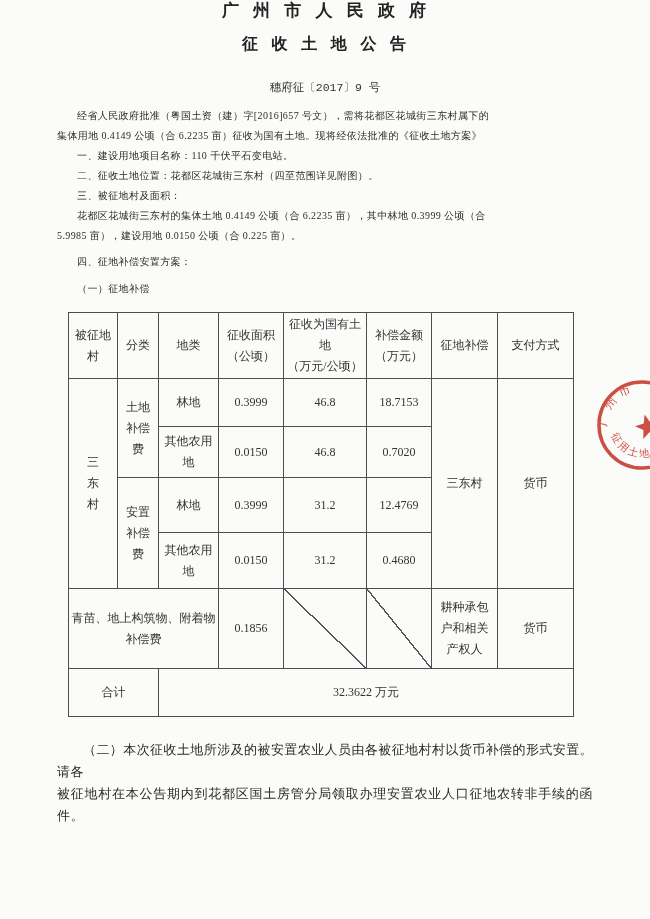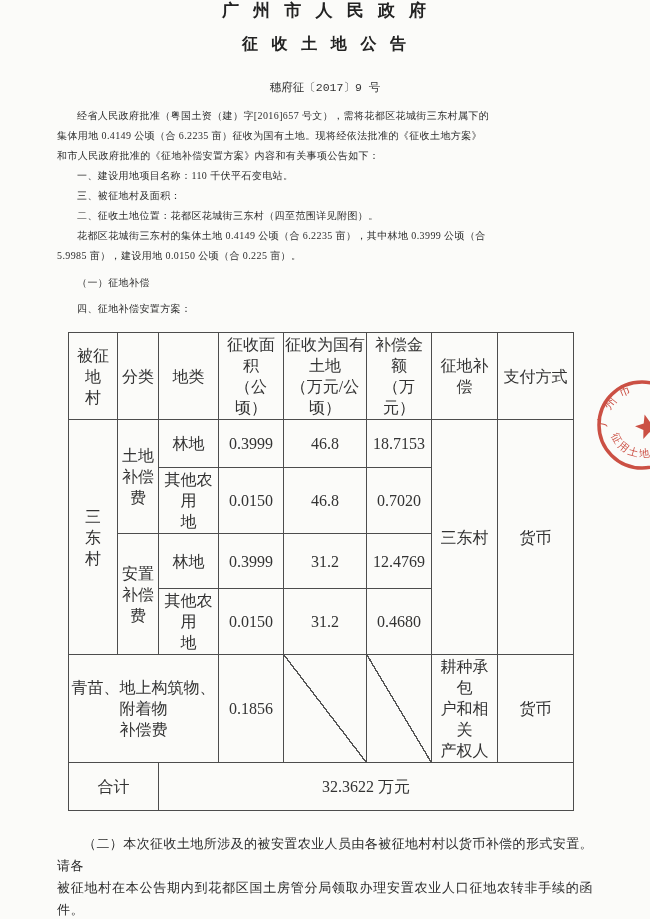--- a/index.html
+++ b/index.html
@@ -32,21 +32,21 @@
   }
   .line{min-height:20px;}
   .indent{text-indent:2em;}
   .gap-top{margin-top:6px;}
   .gap-top2{margin-top:7px;}
   table.comp{
     border-collapse:collapse;
     margin:13px 0 0 68px;
     table-layout:fixed;
     width:505px;
-    font-size:16px;
+    font-size:12px;
     color:#333;
   }
   table.comp th, table.comp td{
     border:1px solid #4d4d4d;
     text-align:center;
     vertical-align:middle;
     padding:1px;
     white-space:pre-line;
     font-weight:normal;
     line-height:21px;
@@ -83,28 +83,27 @@
 
   <div class="titles">
     <div class="org-title">广 州 市 人 民 政 府</div>
     <div class="doc-title">征 收 土 地 公 告</div>
     <div class="doc-number">穗府征〔2017〕9 号</div>
   </div>
 
   <div class="body-text">
     <div class="line indent">经省人民政府批准（粤国土资（建）字[2016]657 号文），需将花都区花城街三东村属下的</div>
     <div class="line">集体用地 0.4149 公顷（合 6.2235 亩）征收为国有土地。现将经依法批准的《征收土地方案》</div>
-    <div class="line">和市人民政府批准的《征地补偿安置方案》内容和有关事项公告如下：</div>
     <div class="line indent">一、建设用地项目名称：110 千伏平石变电站。</div>
+    <div class="line indent">二、征收土地位置：花都区花城街三东村（四至范围详见附图）。</div>
     <div class="line indent">三、被征地村及面积：</div>
-    <div class="line indent">二、征收土地位置：花都区花城街三东村（四至范围详见附图）。</div>
     <div class="line indent">花都区花城街三东村的集体土地 0.4149 公顷（合 6.2235 亩），其中林地 0.3999 公顷（合</div>
     <div class="line">5.9985 亩），建设用地 0.0150 公顷（合 0.225 亩）。</div>
+    <div class="line indent gap-top">四、征地补偿安置方案：</div>
     <div class="line indent gap-top2">（一）征地补偿</div>
-    <div class="line indent gap-top">四、征地补偿安置方案：</div>
   </div>
 
   <table class="comp">
     <colgroup>
       <col style="width:49px">
         <col style="width:41px">
         <col style="width:60px">
       <col style="width:65px">
         <col style="width:83px">
         <col style="width:65px">

